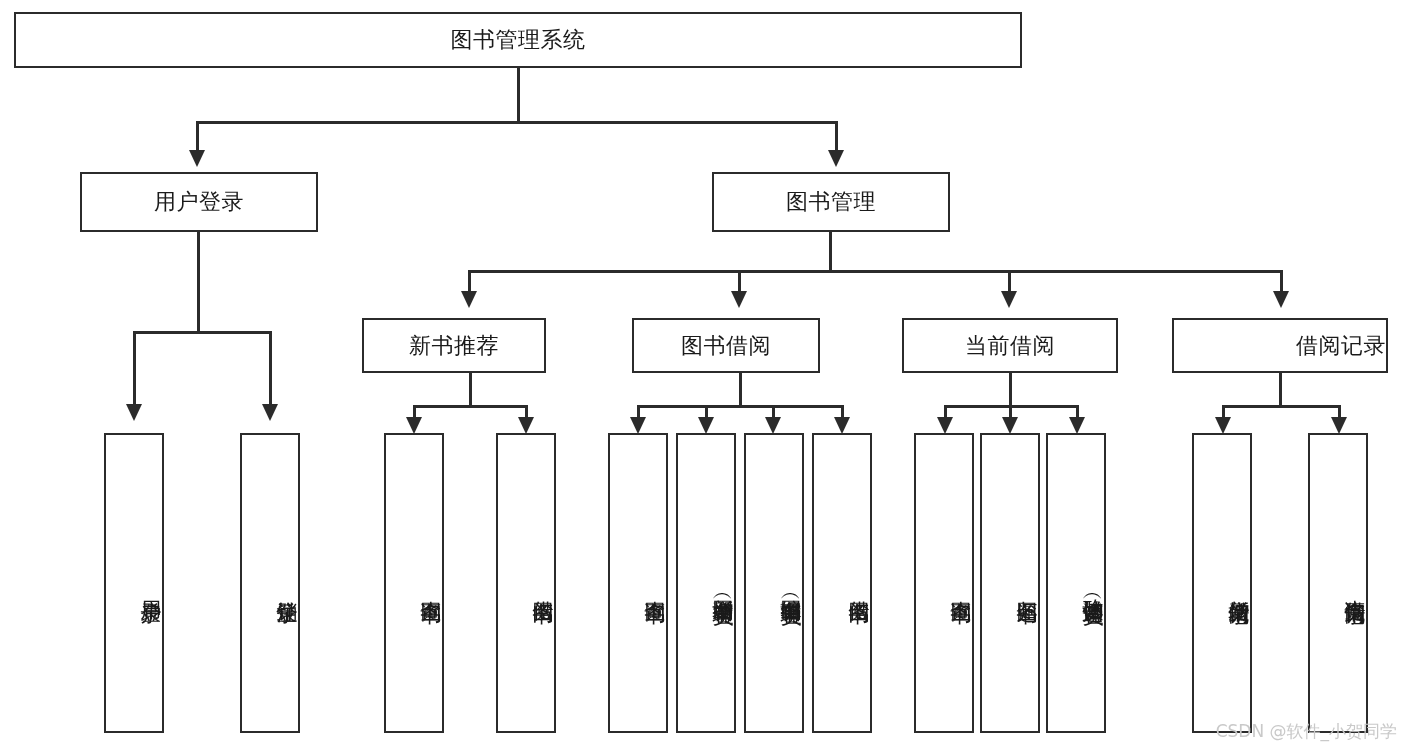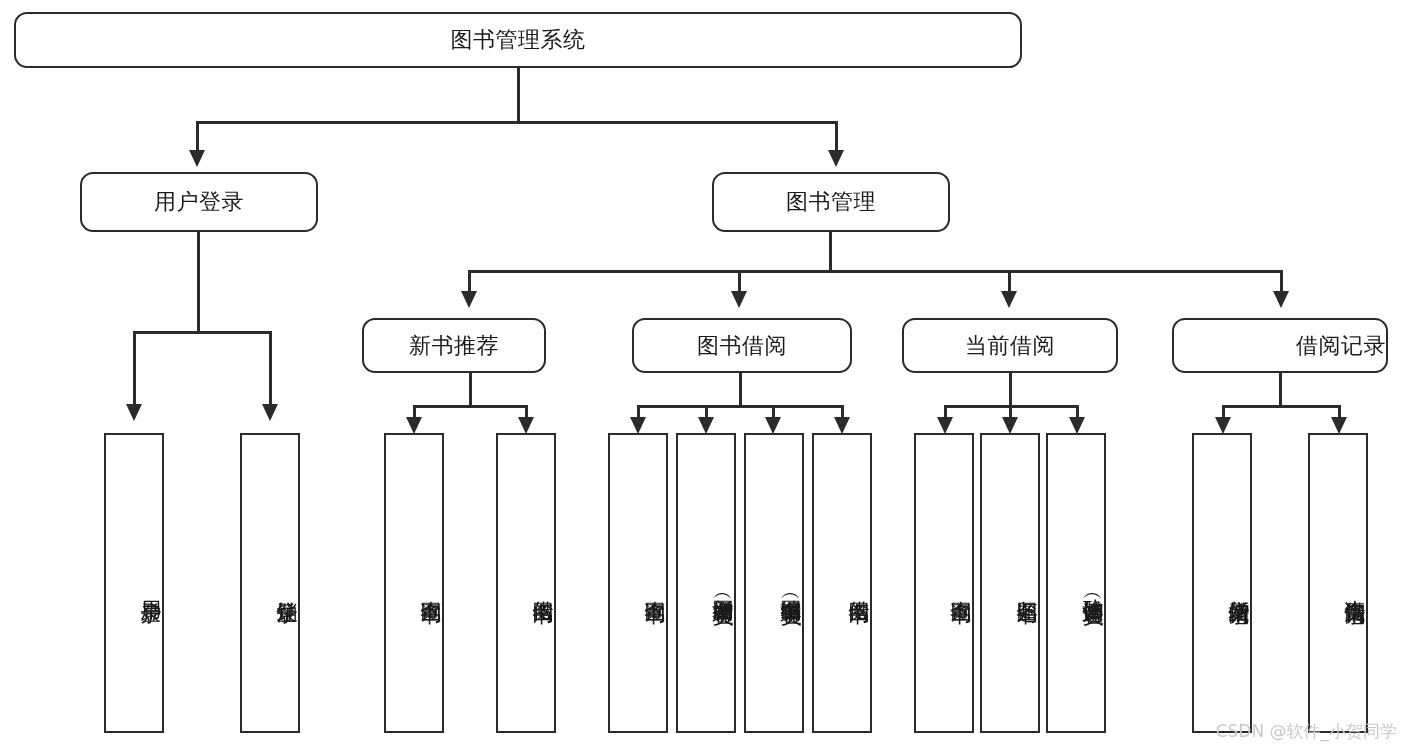--- a/index.html
+++ b/index.html
@@ -25,21 +25,20 @@
     border: 2.5px solid #2b2b2b;
     background: #ffffff;
     display: flex;
     align-items: center;
     justify-content: center;
     color: #1a1a1a;
   }
   .node.horiz {
     font-size: 22px;
     letter-spacing: 0.5px;
-    border-radius: 13px;
   }
   .node.vert {
     writing-mode: vertical-rl;
     text-orientation: upright;
     font-size: 21px;
     line-height: 1.08;
     letter-spacing: 1px;
     align-items: flex-start;
     justify-content: center;
     padding-top: 6px;
@@ -123,21 +122,21 @@
   <div class="vline" style="left:738px; top:270px; height:23px;"></div>
   <div class="arrow" style="left:731px; top:291px;"></div>
   <div class="vline" style="left:1008px; top:270px; height:23px;"></div>
   <div class="arrow" style="left:1001px; top:291px;"></div>
   <div class="vline" style="left:1280px; top:270px; height:23px;"></div>
   <div class="arrow" style="left:1273px; top:291px;"></div>
 
   <div class="node horiz" style="left:362px; top:318px; width:184px; height:55px;">
     <span class="node-label">新书推荐</span>
   </div>
-  <div class="node horiz" style="left:632px; top:318px; width:220px; height:55px;">
+  <div class="node horiz" style="left:632px; top:318px; width:188px; height:55px;">
     <span class="node-label">图书借阅</span>
   </div>
   <div class="node horiz" style="left:902px; top:318px; width:216px; height:55px;">
     <span class="node-label">当前借阅</span>
   </div>
   <div class="node horiz" style="left:1172px; top:318px; width:216px; height:55px;justify-content:flex-end;">
     <span class="node-label">借阅记录</span>
   </div>
 
   <div class="vline" style="left:469px; top:373px; height:34px;"></div>

